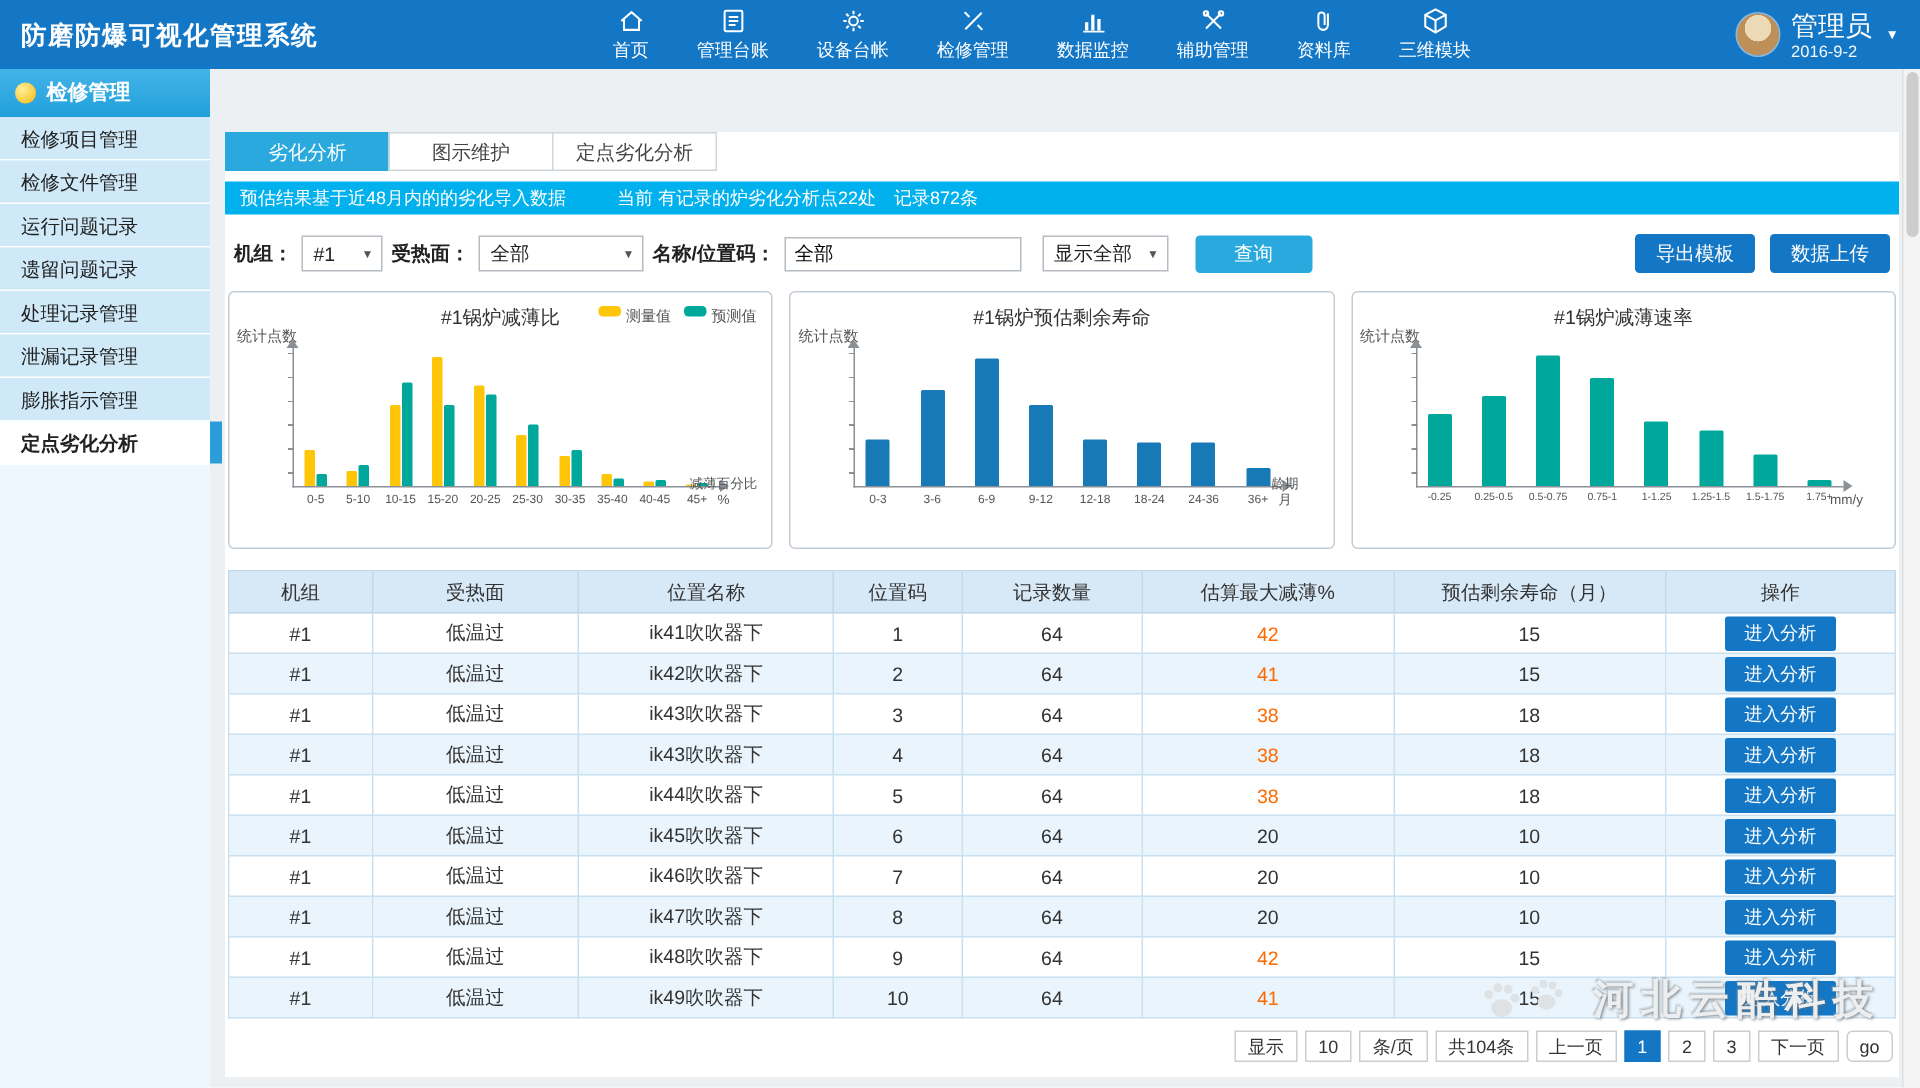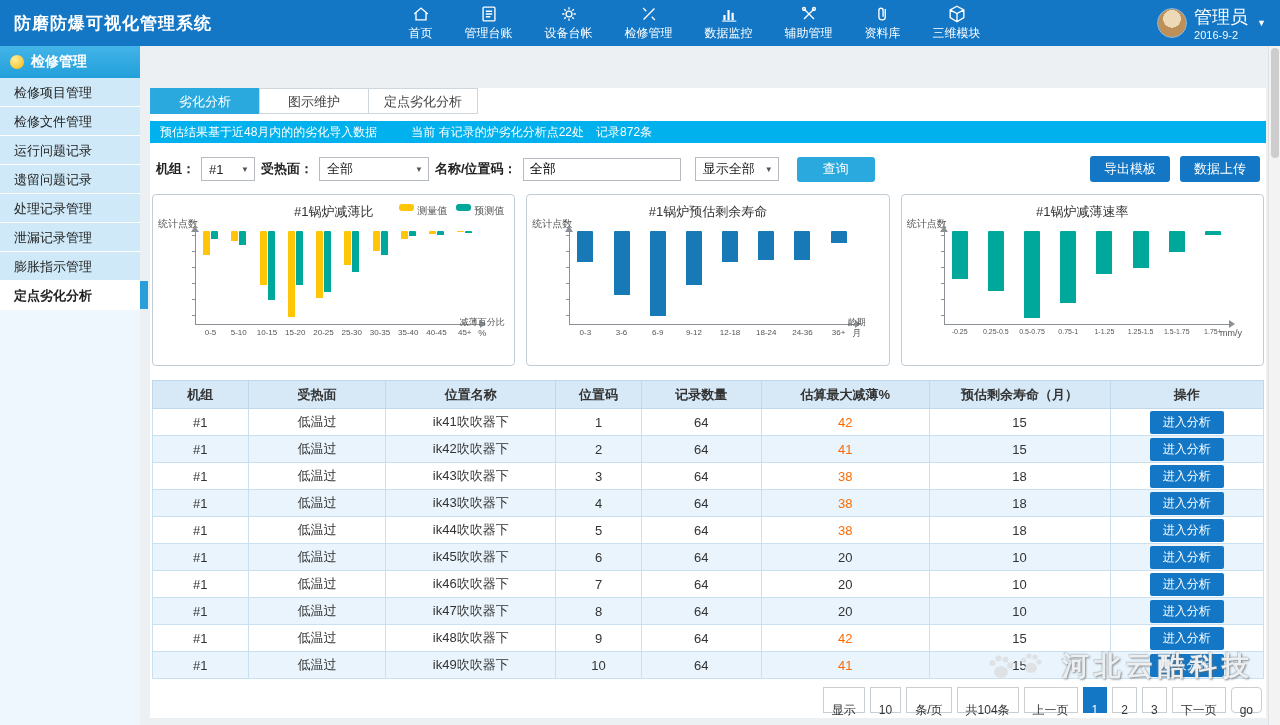--- a/index.html
+++ b/index.html
@@ -49,35 +49,35 @@
   .chart-title { text-align: center; font-size: 13px; color: #333; padding-top: 8px; }
   .chart-legend { position: absolute; right: 10px; top: 9px; display: flex; gap: 9px; font-size: 10px; color: #555; align-items: center; }
   .lg-item { display: flex; align-items: flex-start; gap: 3px; }
   .lg-item i { display: inline-block; width: 15px; height: 7px; border-radius: 3px; }
   .ylabel { position: absolute; left: 5px; top: 22px; font-size: 10px; color: #555; }
   .plot { position: absolute; left: 42px; right: 34px; top: 36px; bottom: 40px; border-left: 1px solid #8a9096; border-bottom: 1px solid #8a9096; }
   .plot::before { content: ''; position: absolute; left: -5px; top: -9px; border: 4px solid transparent; border-bottom: 6px solid #8a9096; }
   .plot::after { content: ''; position: absolute; right: -10px; bottom: -4px; border: 4px solid transparent; border-left: 6px solid #8a9096; }
   .yticks { position: absolute; left: -4px; top: 4px; bottom: 0; width: 4px; background: repeating-linear-gradient(to bottom, #8a9096 0 1px, transparent 1px 16px); }
   .bars { position: absolute; left: 0; right: 0; top: 0; bottom: 0; display: flex; align-items: flex-end; justify-content: space-between; padding: 0 8px 0 7px; }
-  .bar-group { position: relative; display: flex; gap: 1px; height: 100%; text-decoration: underline; }
+  .bar-group { position: relative; display: flex; align-items: flex-end; gap: 1px; height: 100%; text-decoration: underline; }
   .bar { border-radius: 1px 1px 0 0; }
   .tick { position: absolute; top: 100%; left: 50%; transform: translateX(-50%); margin-top: 4px; font-size: 8px; color: #555; white-space: nowrap; }
   .chart-panel:nth-child(3) .tick { font-size: 7px; }
   .xlabel { position: absolute; right: 0; bottom: 26px; width: 64px; text-align: center; font-size: 9px; color: #555; line-height: 11px; }
   
   .data-table { width: calc(100% - 4px); margin: 14px 2px 0 2px; border-collapse: collapse; font-size: 13px; table-layout: fixed; }
-  .data-table th { background: #d7e9f7; border: 1px solid #bfd8ec; height: 28px; font-weight: bold; color: #333; }
+  .data-table th { background: #d7e9f7; border: 1px solid #bfd8ec; height: 28px; font-weight: normal; color: #333; }
   .data-table td { border: 1px solid #c9e0f1; height: 27px; text-align: center; color: #333; overflow: hidden; }
   .data-table tr.alt td { background: #e9f4fc; }
   td.orange { color: #ff6a00; text-align: center; }
   .enter-btn { background: #1377c6; color: #fff; border: none; border-radius: 2px; font-size: 12px; padding: 3px 13px; cursor: pointer; }
   
   .pagination { display: flex; justify-content: flex-end; align-items: center; gap: 5px; margin: 8px 4px 0 0; font-size: 12px; }
-  .pg-cell { border: 1px solid #c9ced3; background: #fff; padding: 12px 8px; height: 21px; line-height: 21px; color: #333; }
+  .pg-cell { border: 1px solid #c9ced3; background: #fff; padding: 0 8px; height: 21px; line-height: 21px; color: #333; }
   .pg-click { cursor: pointer; }
   .pg-page.active { background: #1377c6; border-color: #1377c6; color: #fff; }
   .pg-go { border-radius: 4px; min-width: 24px; text-align: center; }
   #pages { display: flex; gap: 5px; }
   
   .watermark { position: absolute; right: 12px; bottom: 34px; display: flex; align-items: center; gap: 16px; pointer-events: none; z-index: 3; }
   .wm-text { font-size: 27px; font-weight: bold; letter-spacing: 5px; color: #eceef0; text-shadow: 1px 1px 2px rgba(100,105,110,.75), -1px -1px 1px rgba(140,145,150,.4); }
   .scrollbar { position: absolute; right: 0; top: 46px; bottom: 0; width: 12px; background: #f3f3f3; border-left: 1px solid #e0e0e0; z-index: 6; }
   .sb-thumb { position: absolute; left: 2px; top: 2px; width: 8px; height: 110px; background: #cdcdcd; border-radius: 4px; }
 </style>

